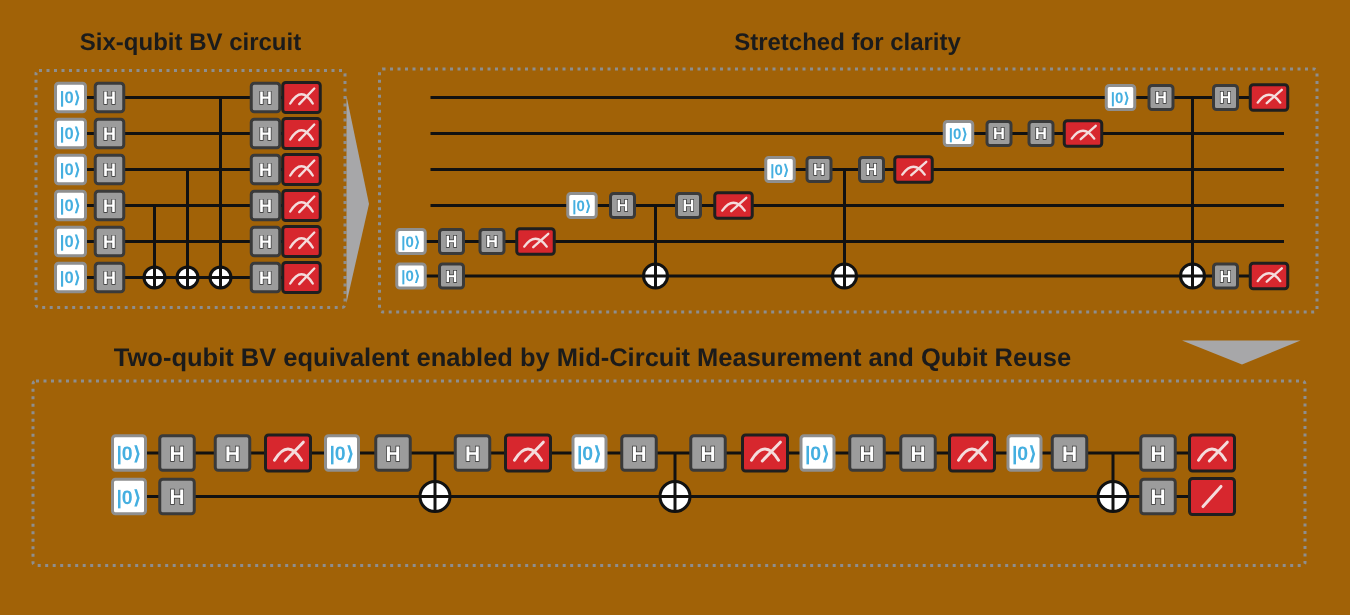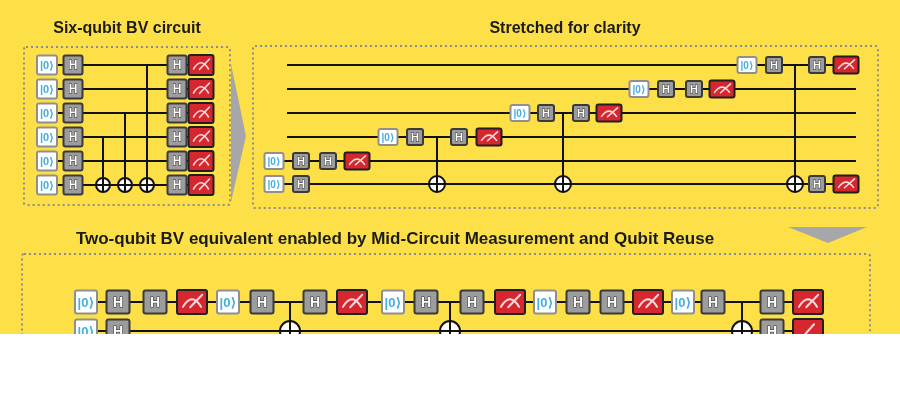--- a/index.html
+++ b/index.html
@@ -1,16 +1,16 @@
 <!DOCTYPE html>
 <html><head>
 <meta charset="utf-8">
 <style>
   html,body{margin:0;padding:0;background:#ffffff;}
-  #stage{position:relative;width:900px;height:334px;background:#fde047;overflow:hidden;}
+  #stage{position:relative;width:900px;height:410px;background:#a16207;overflow:hidden;}
   svg{display:block;}
   text{font-family:"Liberation Sans","DejaVu Sans",sans-serif;}
   .title{font-size:16px;font-weight:bold;fill:#1b1b1b;}
   .title-lg{font-size:17px;font-weight:bold;fill:#1b1b1b;}
 </style>
 </head>
 <body>
 
 <div id="stage">
   <svg id="fig" width="900" height="410" viewBox="0 0 900 410">

